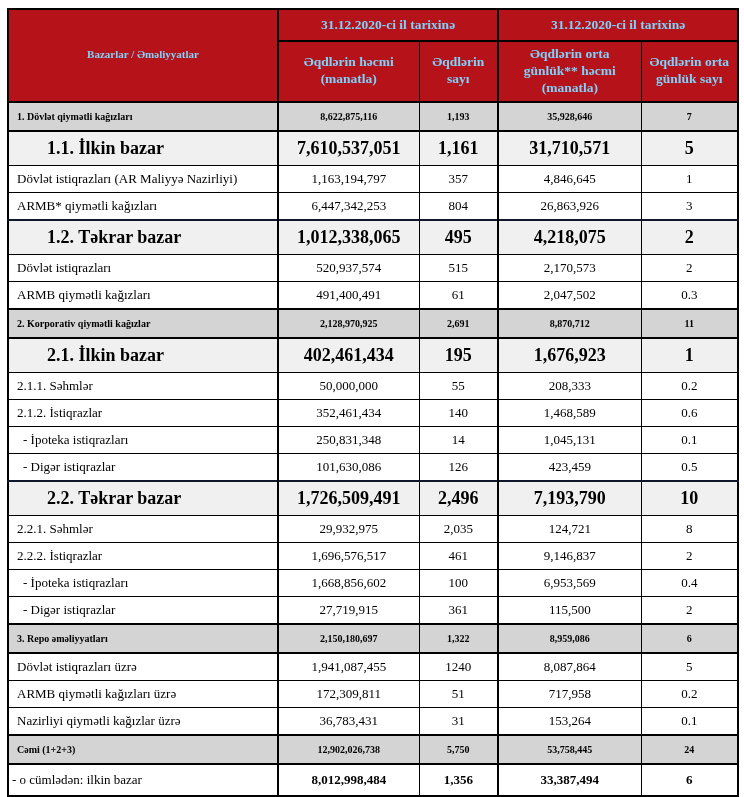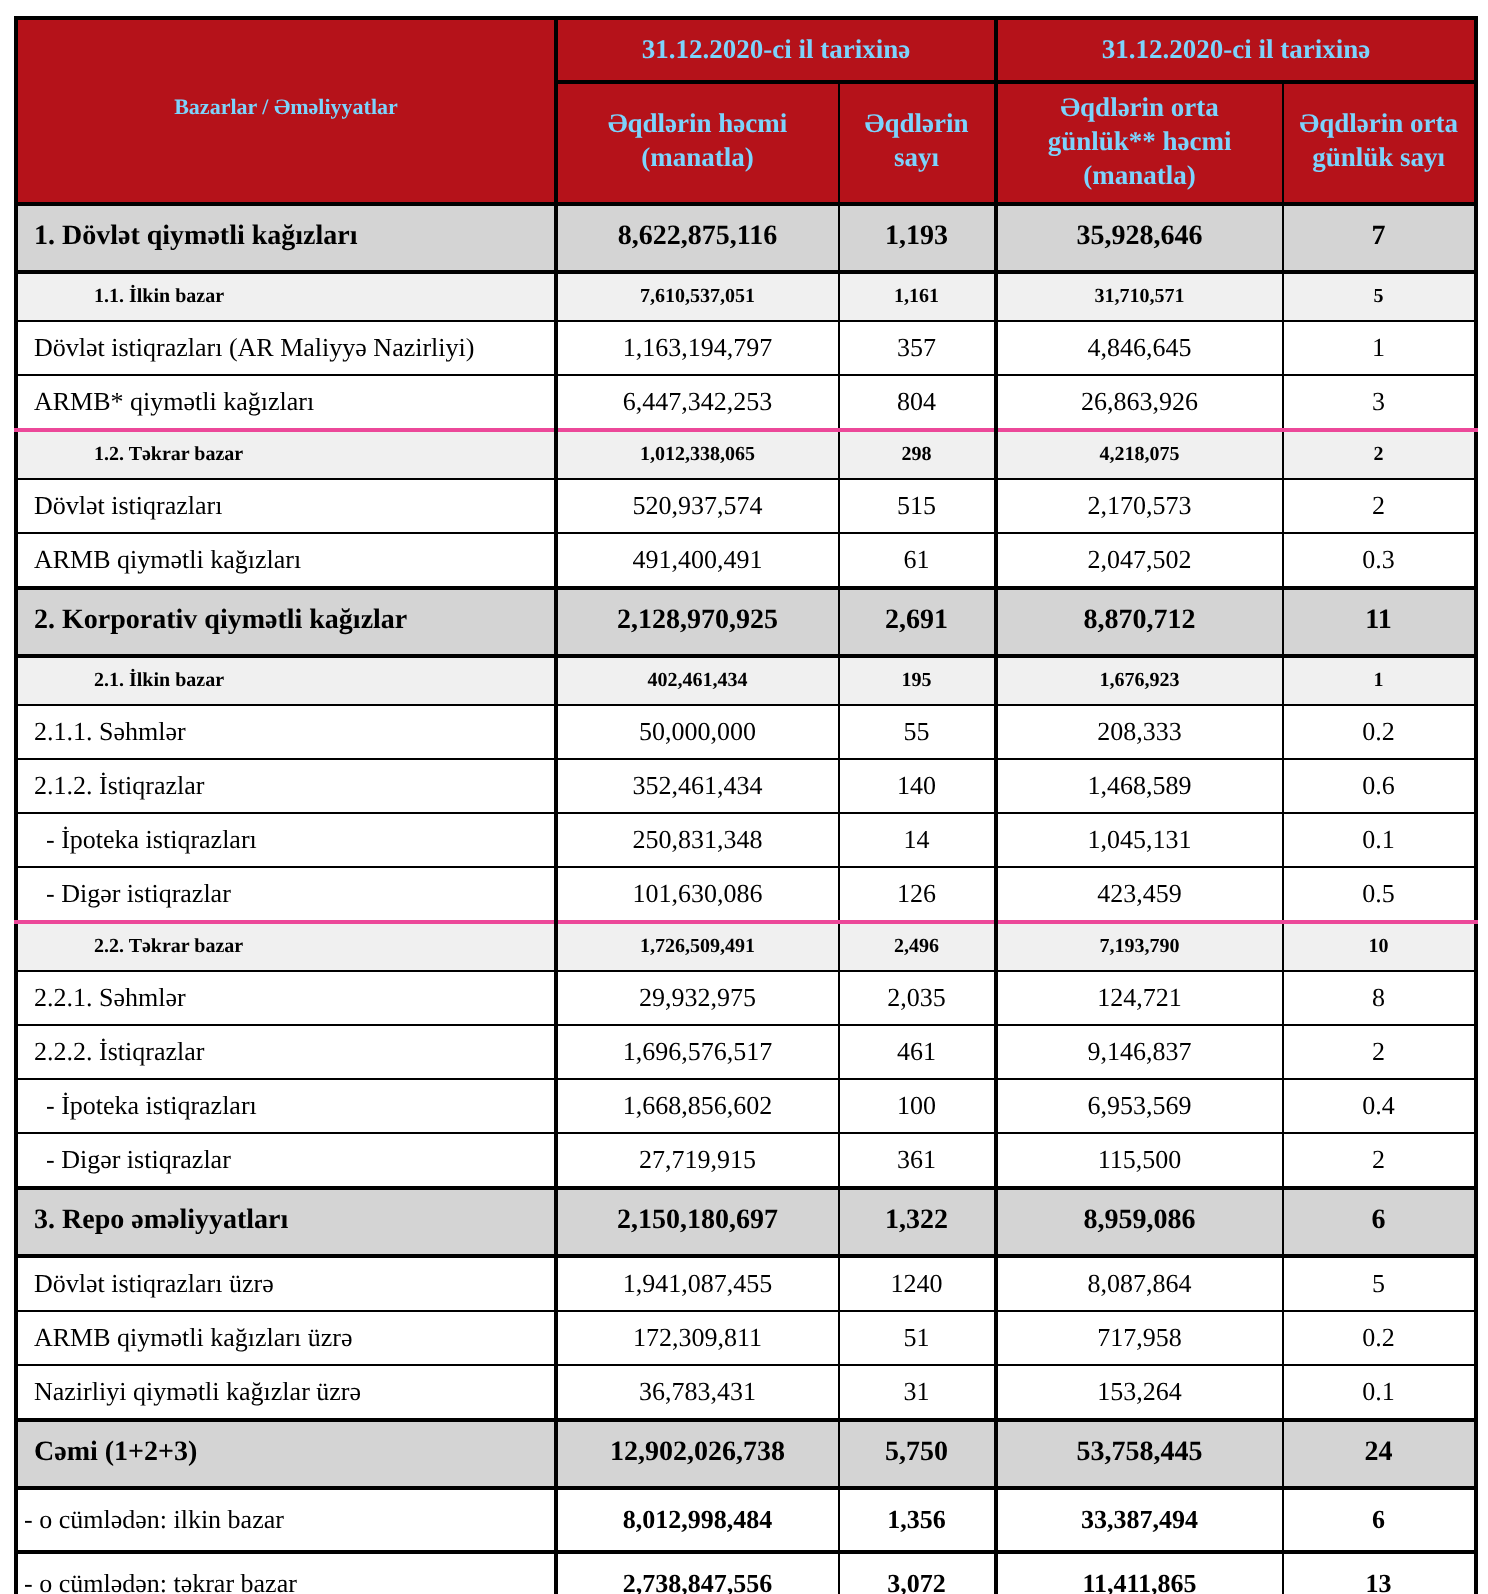--- a/index.html
+++ b/index.html
@@ -49,30 +49,30 @@
     vertical-align: middle;
     padding: 5px 4px;
     background: #fff;
     color: #000;
   }
   tbody td:first-child { text-align: left; padding-left: 8px; }
 
   tr.row-section td {
     background: var(--section-gray, #D4D4D4);
     font-weight: bold;
-    font-size: 14px;
+    font-size: 10px;
     border-top: 2px solid #000;
     border-bottom: 2px solid #000;
     padding-top: 8px; padding-bottom: 8px; margin-left: 48px;
   }
   tr.row-subsection td {
     background: var(--subsection-gray, #F0F0F0);
     font-weight: bold;
-    font-size: 10px;
-    border-top: 2px solid #ec4899;
+    font-size: 18px;
+    border-top: 2px solid #0f172a;
     padding-top: 6px; padding-bottom: 6px;
   }
   tr.row-subsection td:first-child { padding-left: 38px; }
   tr.row-dash td:first-child { padding-left: 14px; }
   tr.row-totalsub td {
     font-weight: bold;
     border-top: 2px solid #000;
     padding-top: 7px; padding-bottom: 7px;
   }
   tr.row-totalsub td:first-child { font-weight: normal; padding-left: 3px; }
@@ -127,21 +127,21 @@
         <tr class="row-item">
           <td>ARMB* qiymətli kağızları</td>
           <td>6,447,342,253</td>
           <td>804</td>
           <td>26,863,926</td>
           <td>3</td>
         </tr>
         <tr class="row-subsection">
           <td>1.2. Təkrar bazar</td>
           <td>1,012,338,065</td>
-          <td>298</td>
+          <td>495</td>
           <td>4,218,075</td>
           <td>2</td>
         </tr>
         <tr class="row-item">
           <td>Dövlət istiqrazları</td>
           <td>520,937,574</td>
           <td>515</td>
           <td>2,170,573</td>
           <td>2</td>
         </tr>

